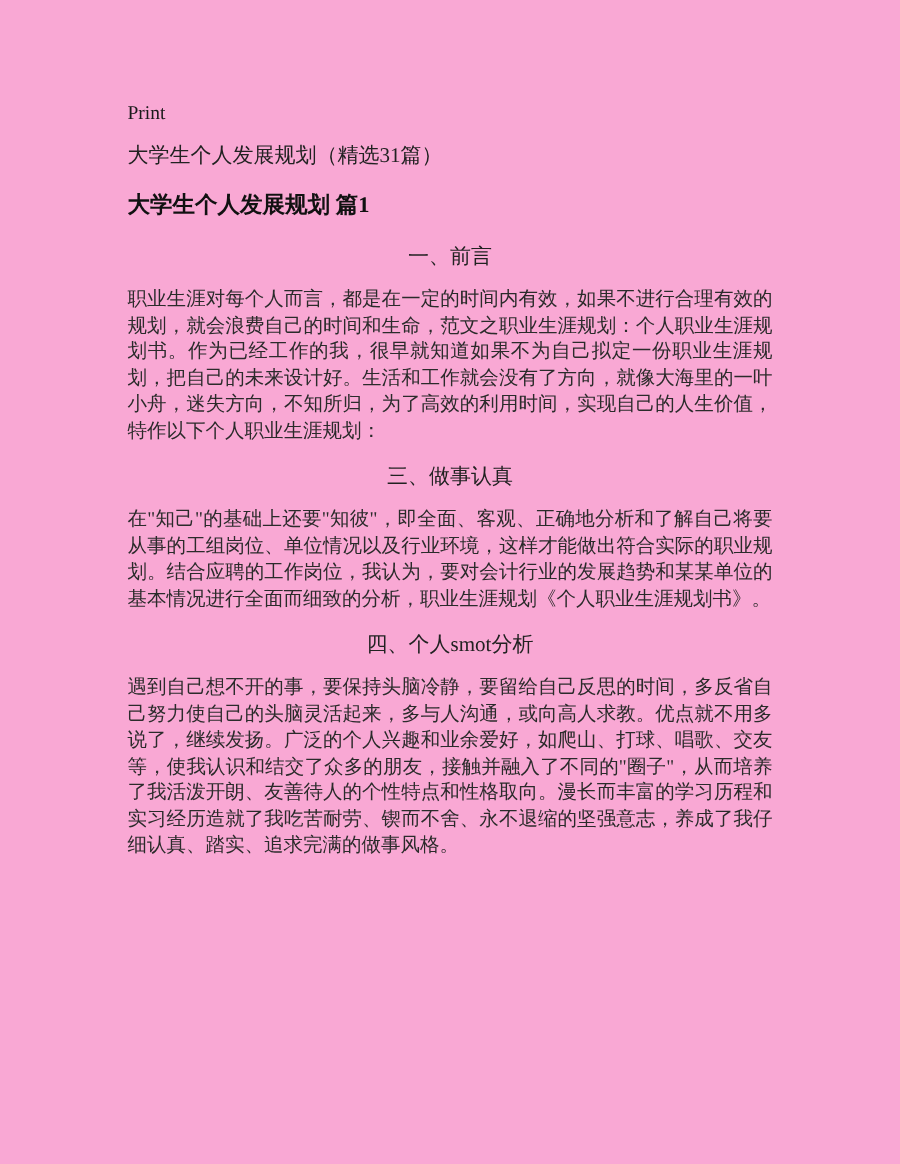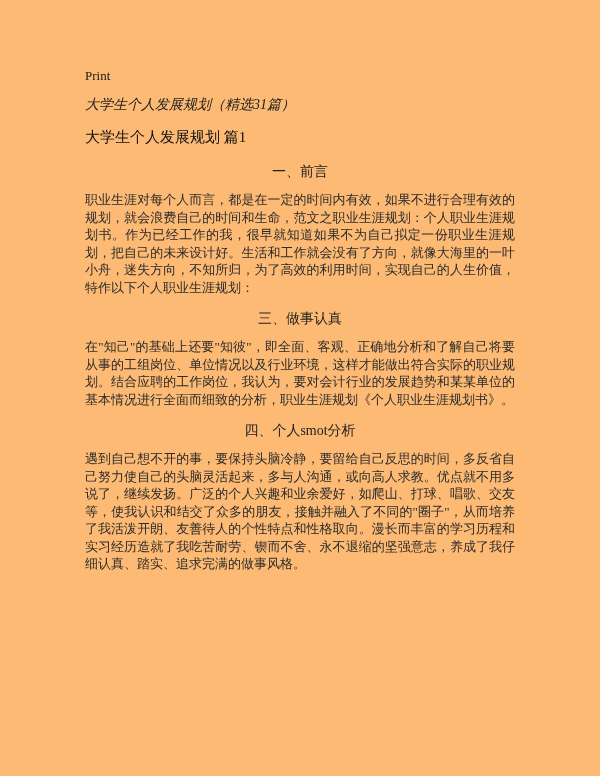--- a/index.html
+++ b/index.html
@@ -12,44 +12,43 @@
     height: 776px;
     overflow: hidden;
     font-family: "Liberation Serif", "DejaVu Serif", serif;
     color: #2b2b2b;
   }
   .page {
     box-sizing: border-box;
     width: 600px;
     height: 776px;
     padding: 66px 85px 20px 85px;
-    background: #fdba74;
+    background: #f9a8d4;
   }
   .print-link {
     font-size: 13px;
     color: #1a1a1a;
     margin: 0 0 12px 0;
     display: inline-block;
   }
   .doc-title {
     text-align: center;
     font-size: 21px;
     font-weight: bold;
     margin: 10px 0 20px 0;
     letter-spacing: 1px;
   }
   .doc-subtitle {
     font-size: 14px;
     color: #222222;
     margin: 0 0 14px 0;
-    font-style: italic;
   }
   .article-heading {
     font-size: 15px;
-    font-weight: normal;
+    font-weight: bold;
     color: #111111;
     margin: 0 0 16px 0;
   }
   .doc-section { margin: 0; }
   .section-heading {
     font-size: 14px;
     color: #222222;
     margin: 14px 0 10px 0;
     text-align: center;
   }

